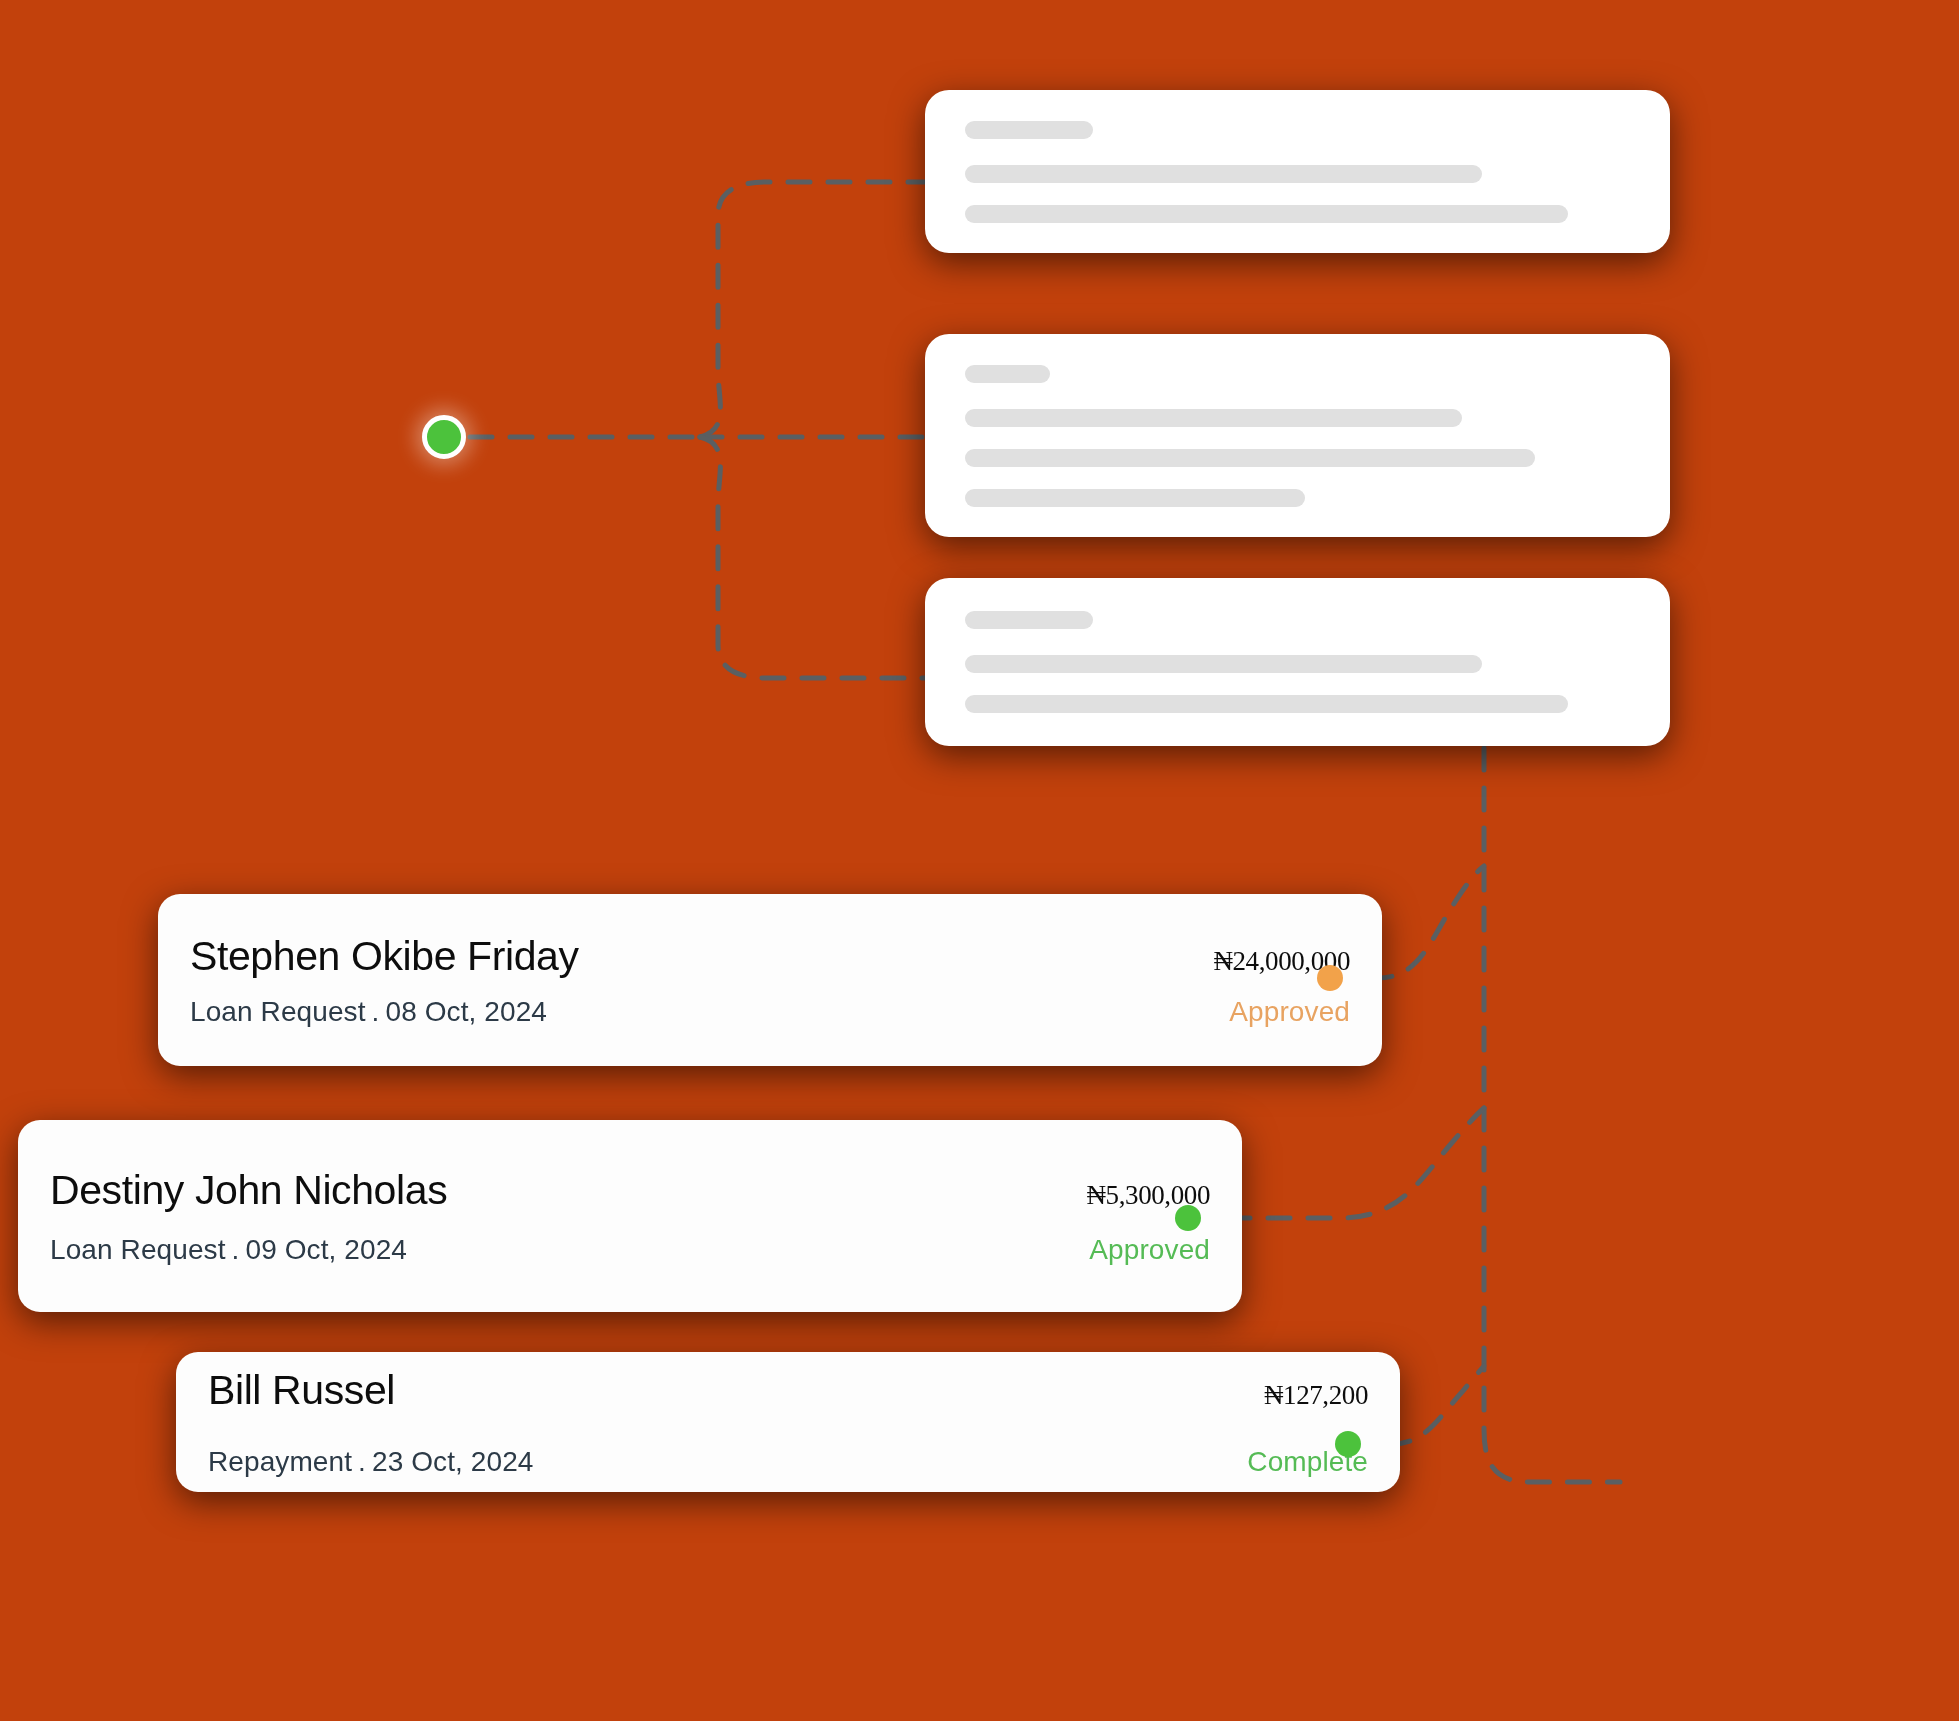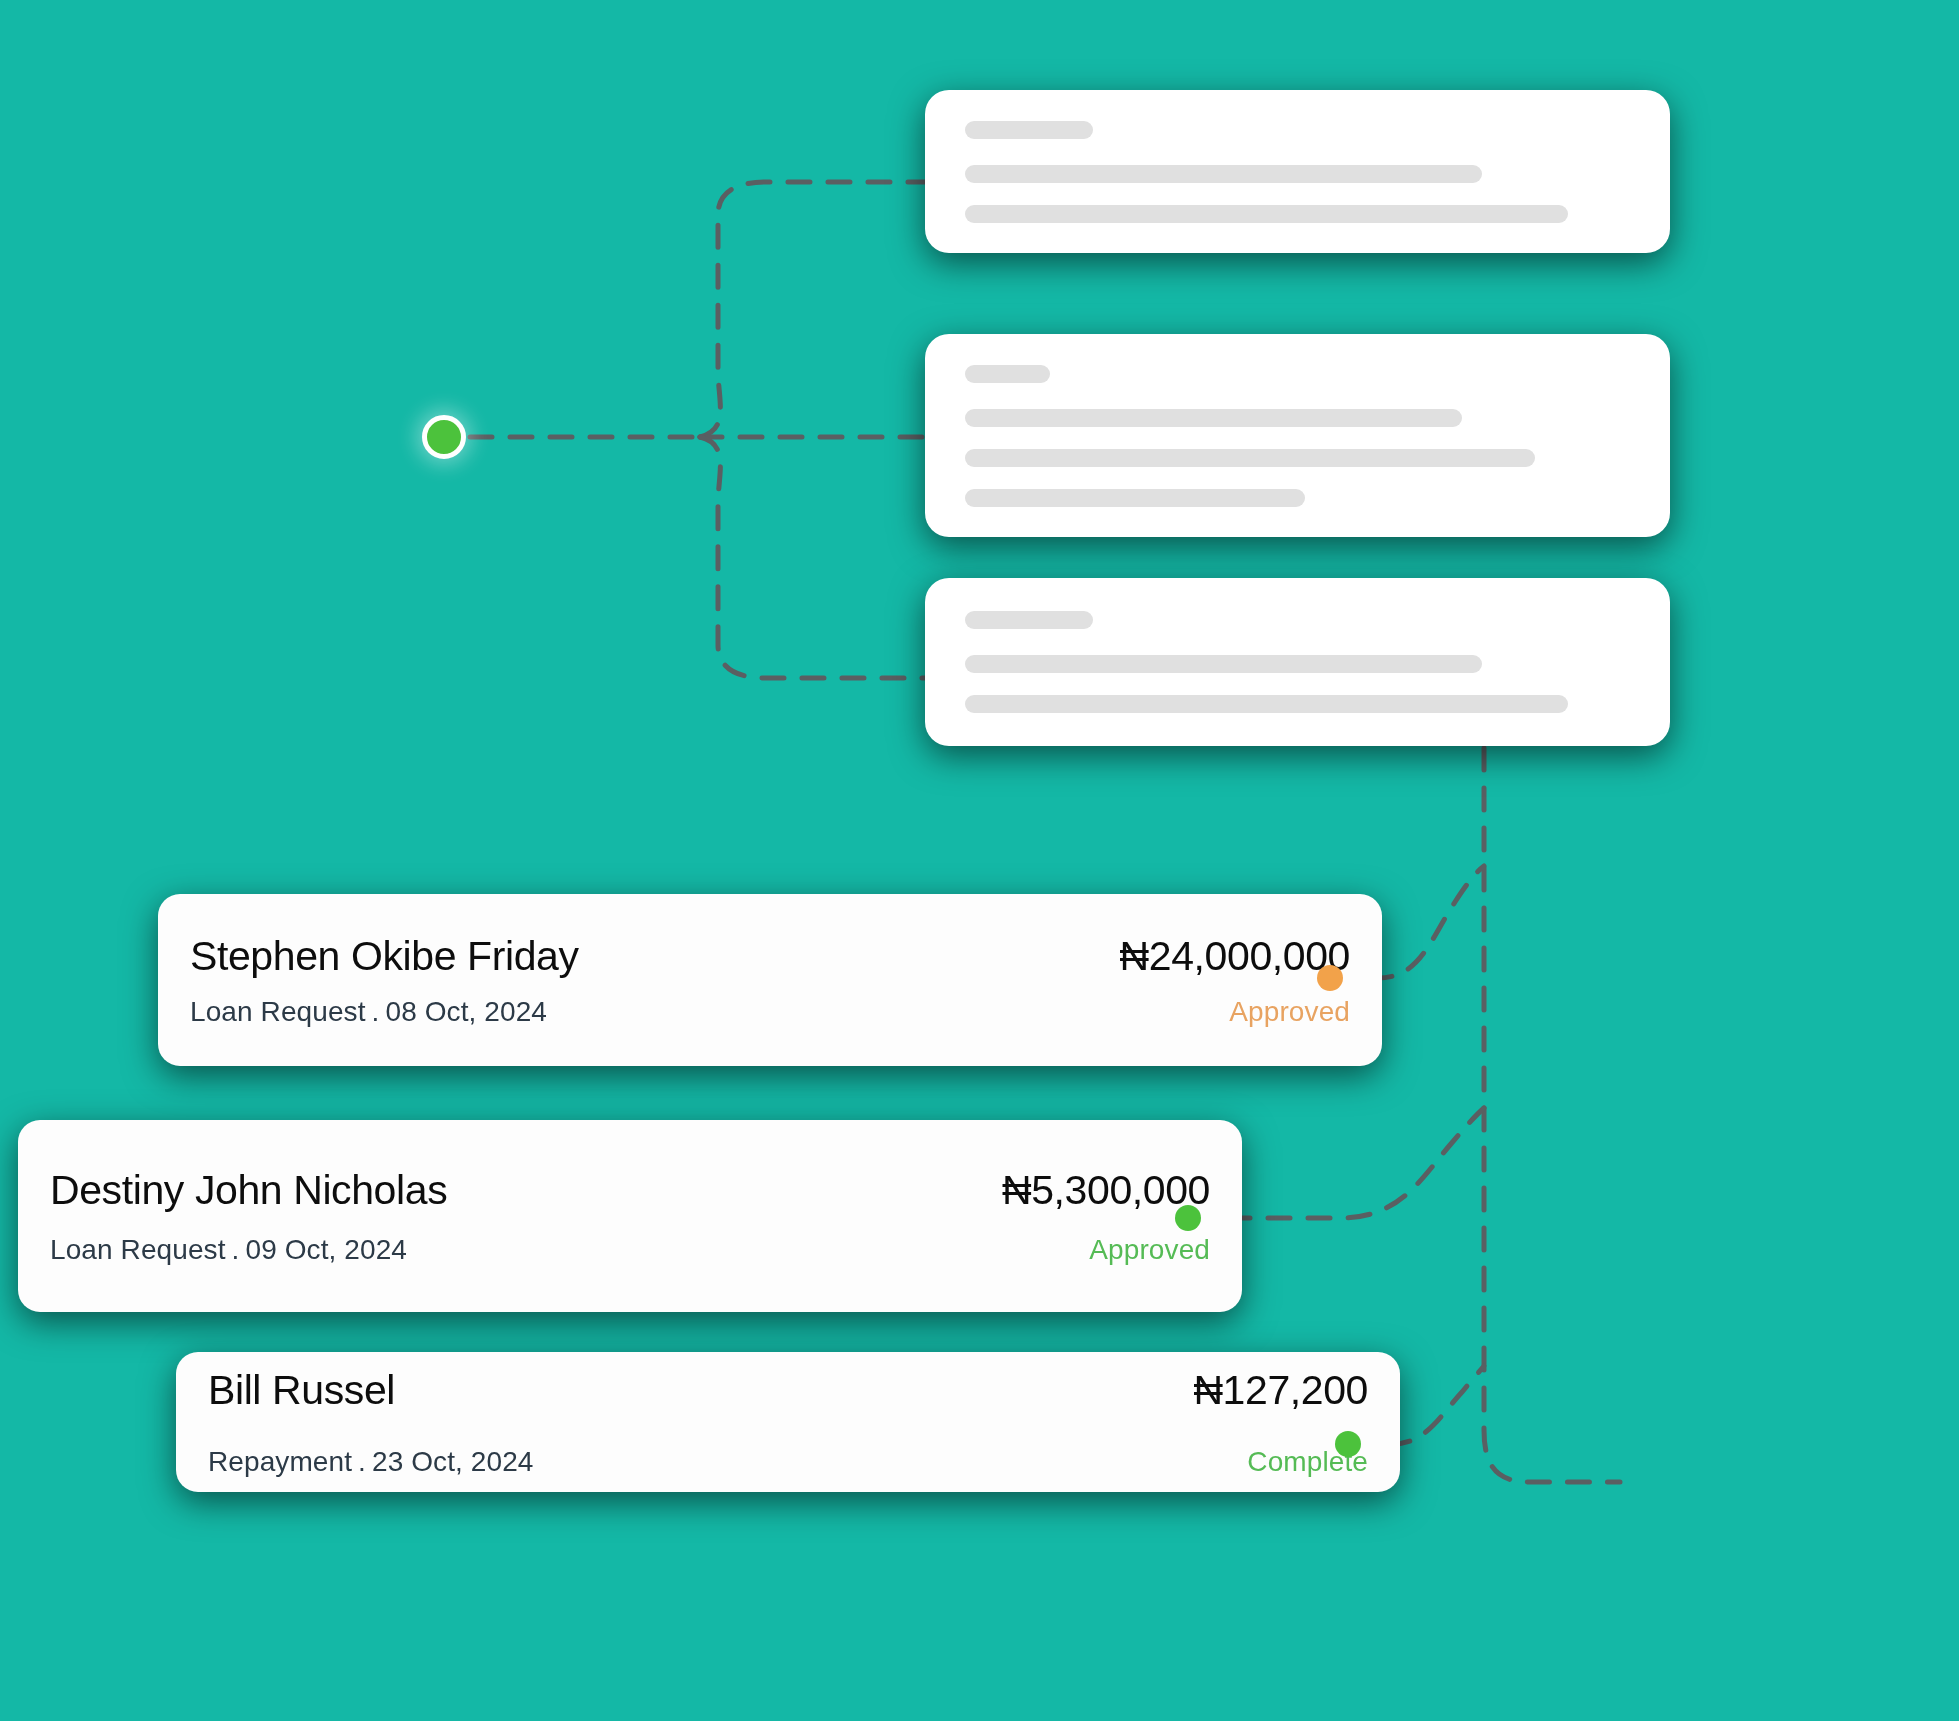--- a/index.html
+++ b/index.html
@@ -7,21 +7,21 @@
     padding: 0;
     background: #000000;
   }
   body {
     font-family: "Liberation Sans", sans-serif;
   }
   #stage {
     position: relative;
     width: 1959px;
     height: 1721px;
-    background: #14b8a6;
+    background: #c2410c;
     overflow: hidden;
   }
 
   
   #wires {
     position: absolute;
     inset: 0;
     width: 1959px;
     height: 1721px;
     pointer-events: none;
@@ -71,25 +71,26 @@
     justify-content: space-between;
   }
   .txn-name {
     font-size: 41px;
     font-weight: 400;
     color: #0d0d0d;
     letter-spacing: -0.4px;
     white-space: nowrap;
   }
   .txn-amount {
-    font-size: 41px;
+    font-size: 27px;
     font-weight: 400;
     color: #0d0d0d;
     letter-spacing: -0.4px;
     white-space: nowrap;
+    font-family: Liberation Serif, serif;
   }
   .txn-sub {
     font-size: 28px;
     color: #2c3a47;
     white-space: nowrap;
     letter-spacing: 0.1px;
   }
   .txn-sub .sep {
     padding: 0 6px;
   }

